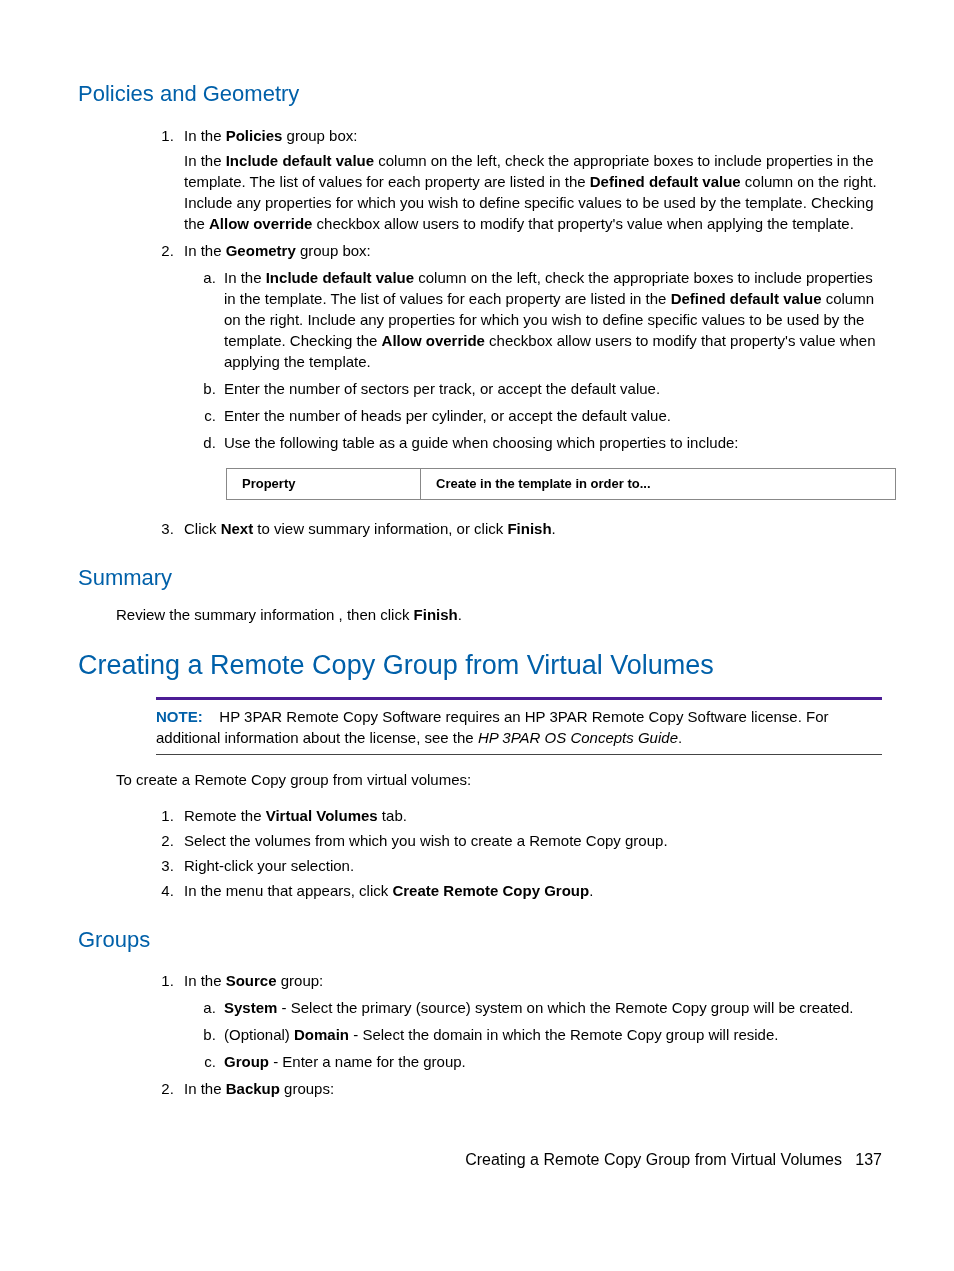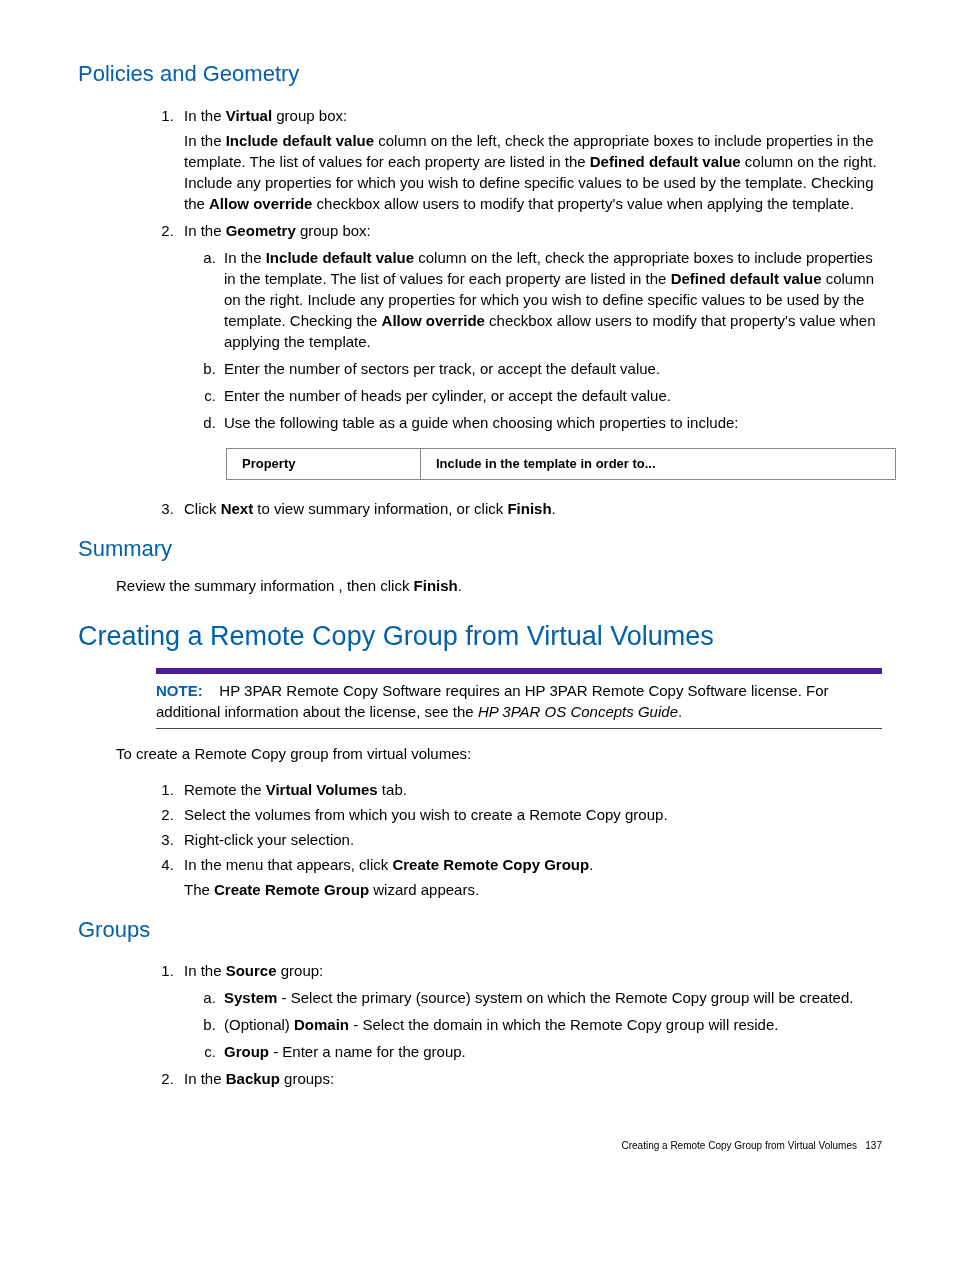--- a/index.html
+++ b/index.html
@@ -9,21 +9,21 @@
     color: #000;
     margin: 0;
     padding: 55px 72px 40px 78px;
     width: 954px;
     box-sizing: border-box;
   }
   h2.blue {
     color: #0060a9;
     font-weight: normal;
     font-size: 22px;
-    margin: 4px 0 10px 0;
+    margin: 24px 0 10px 0;
   }
   h1.blue {
     color: #0060a9;
     font-weight: normal;
     font-size: 27px;
     margin: 22px 0 12px 0;
   }
   ol.num {
     list-style-type: decimal;
     padding-left: 0;
@@ -54,21 +54,21 @@
     border: 1px solid #888;
     padding: 6px 8px;
     text-align: left;
   }
   table.prop th {
     font-weight: bold;
     padding-left: 15px;
   }
   .note-box {
     margin-left: 78px;
-    border-top: 6px solid #4c1d95;
+    border-top: 3px solid #4c1d95;
     border-bottom: 1px solid #444;
     padding: 6px 0;
     margin-bottom: 14px;
   }
   .note-label {
     color: #0060a9;
     font-weight: bold;
   }
   .body-indent {
     margin-left: 38px;
@@ -81,35 +81,35 @@
   }
   ol.num2 > li {
     margin-bottom: 4px;
     padding-left: 6px;
   }
   .sub-indent {
     margin-top: 4px;
   }
   .footer {
     text-align: right;
-    font-size: 10px;
+    font-size: 16px;
     margin-top: 50px;
   }
   b { font-weight: bold; }
   em.italic { font-style: italic; }
   .col1 { width: 170px; }
 </style>
 </head>
 <body>
 
 <h2 class="blue">Policies and Geometry</h2>
 
 <ol class="num">
   <li>
-    <span>In the </span><b>Virtual</b><span> group box:</span>
+    <span>In the </span><b>Policies</b><span> group box:</span>
     <div class="sub-indent">
       <span>In the </span><b>Include default value</b><span> column on the left, check the appropriate boxes to include properties in the template. The list of values for each property are listed in the </span><b>Defined default value</b><span> column on the right. Include any properties for which you wish to define specific values to be used by the template. Checking the </span><b>Allow override</b><span> checkbox allow users to modify that property's value when applying the template.</span>
     </div>
   </li>
   <li>
     <span>In the </span><b>Geometry</b><span> group box:</span>
     <ol class="alpha">
       <li>
         <span>In the </span><b>Include default value</b><span> column on the left, check the appropriate boxes to include properties in the template. The list of values for each property are listed in the </span><b>Defined default value</b><span> column on the right. Include any properties for which you wish to define specific values to be used by the template. Checking the </span><b>Allow override</b><span> checkbox allow users to modify that property's value when applying the template.</span>
       </li>
@@ -117,21 +117,21 @@
       <li>Enter the number of heads per cylinder, or accept the default value.</li>
       <li>Use the following table as a guide when choosing which properties to include:</li>
     </ol>
   </li>
 </ol>
 
 <table class="prop">
   <tbody>
       <tr>
     <th class="col1">Property</th>
-    <th>Include in the template in order to...</th>
+    <th>Create in the template in order to...</th>
   </tr>
 </tbody>
   </table>
 
 <ol class="num" start="3">
   <li>
     <span>Click </span><b>Next</b><span> to view summary information, or click </span><b>Finish</b><span>.</span>
   </li>
 </ol>
 
@@ -150,23 +150,20 @@
 <div class="body-indent">To create a Remote Copy group from virtual volumes:</div>
 
 <ol class="num2">
   <li>
     <span>Remote the </span><b>Virtual Volumes</b><span> tab.</span>
   </li>
   <li>Select the volumes from which you wish to create a Remote Copy group.</li>
   <li>Right-click your selection.</li>
   <li>
     <span>In the menu that appears, click </span><b>Create Remote Copy Group</b><span>.</span>
-    <div class="sub-indent">
-      <span>The </span><b>Create Remote Group</b><span> wizard appears.</span>
-    </div>
   </li>
 </ol>
 
 <h2 class="blue">Groups</h2>
 
 <ol class="num">
   <li>
     <span>In the </span><b>Source</b><span> group:</span>
     <ol class="alpha">
       <li><b>System</b><span> - Select the primary (source) system on which the Remote Copy group will be created.</span></li>

